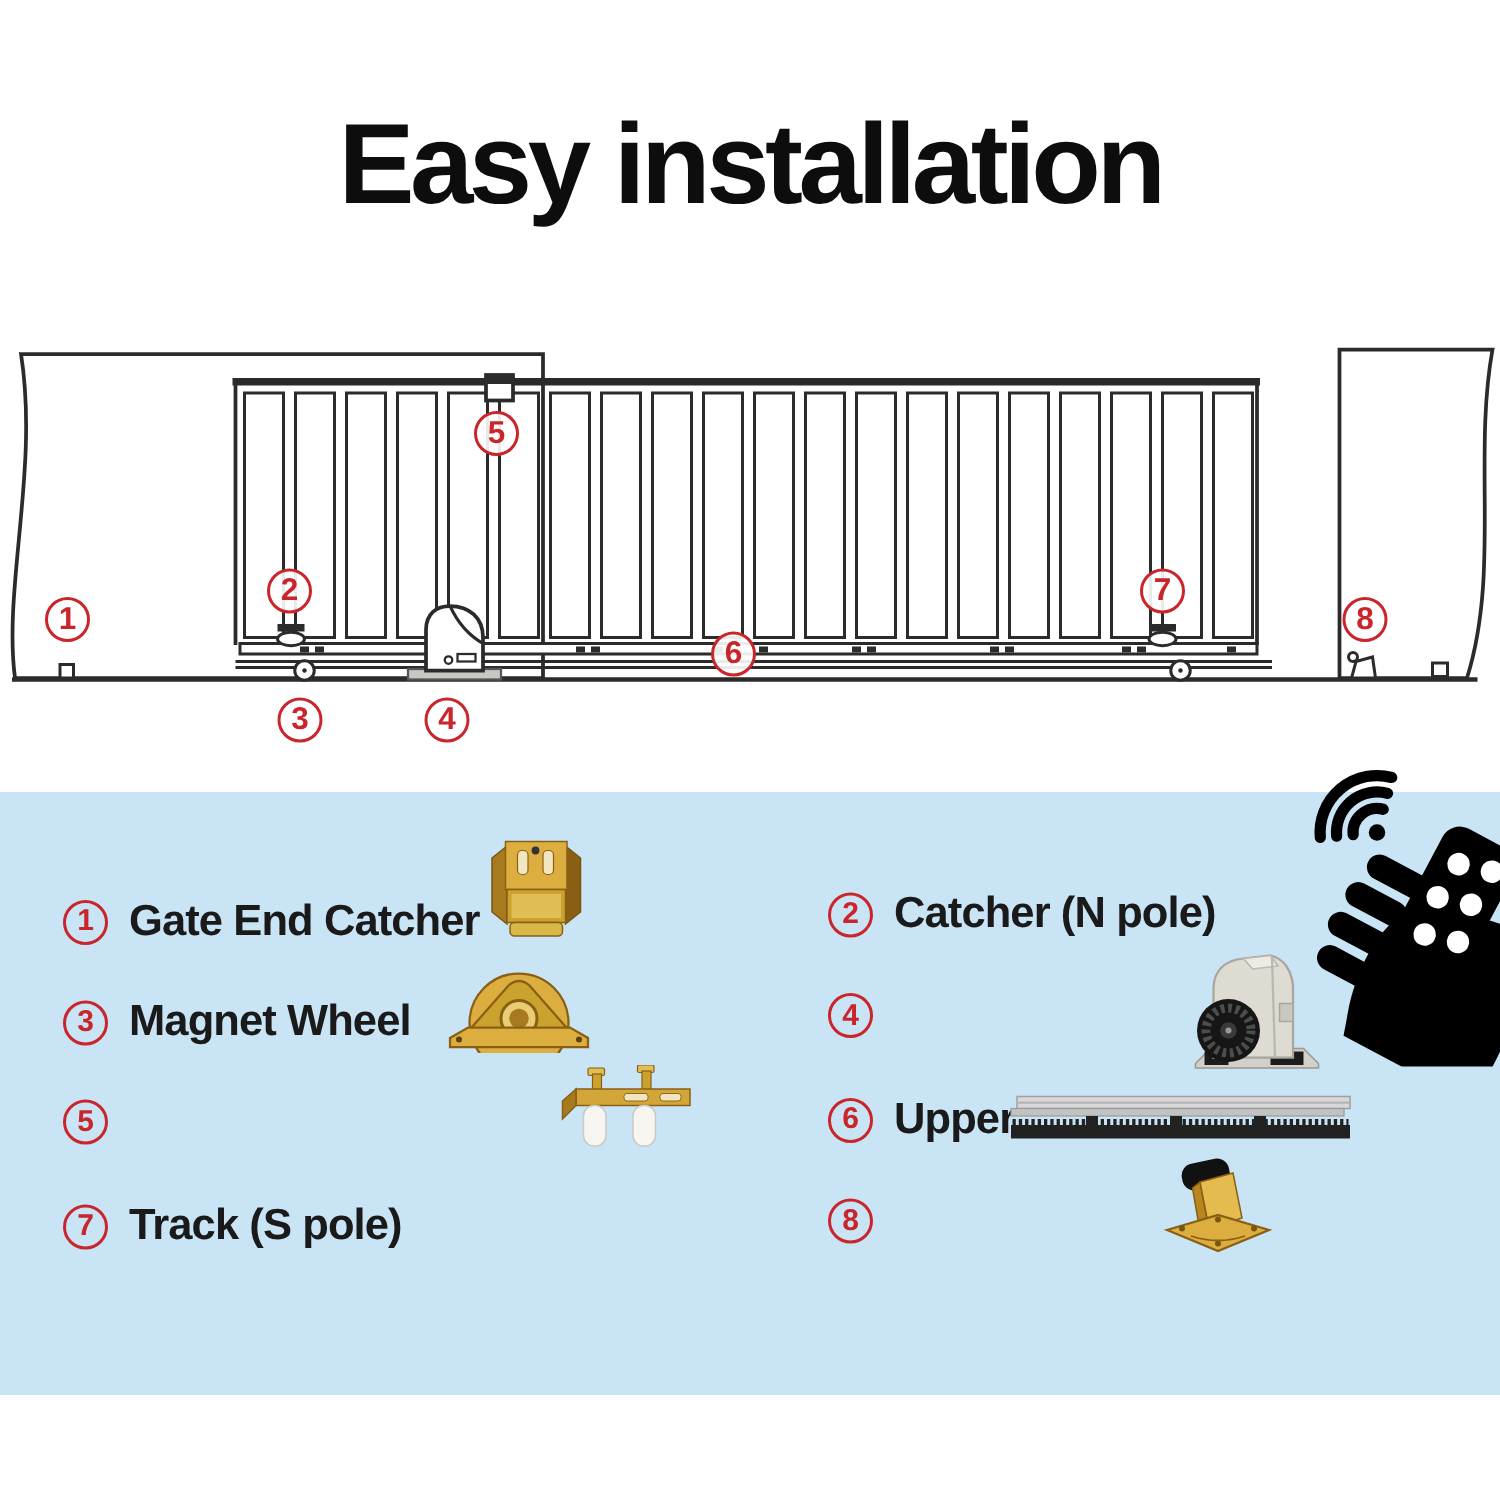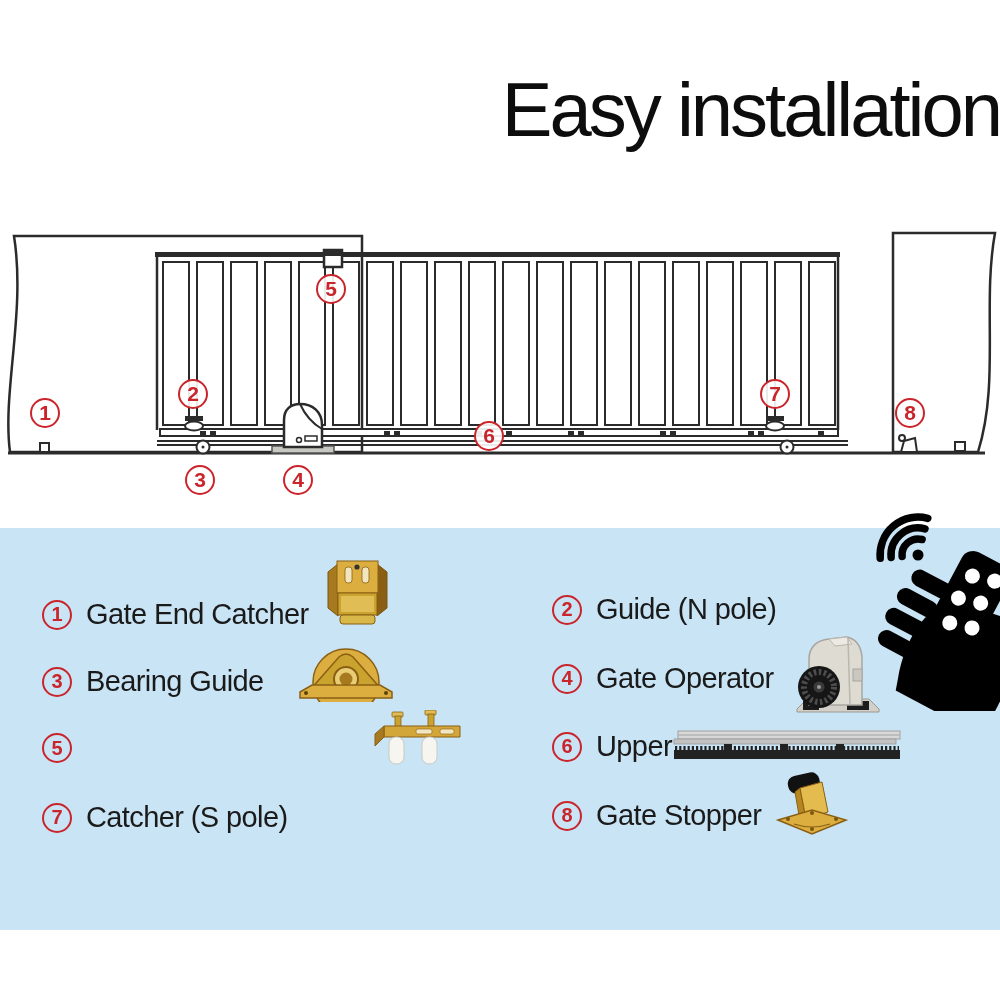--- a/index.html
+++ b/index.html
@@ -9,21 +9,21 @@
     --line:#2b2b2b;
   }
   html,body{margin:0;padding:0;}
   .page{
     position:relative; width:1000px; height:1000px;
     background:#ffffff; overflow:hidden;
     font-family:"Liberation Sans", sans-serif;
   }
   .title{
     position:absolute; left:0; top:72px; width:1000px;
-    text-align:right; font-weight:400; font-size:76px;
+    text-align:center; font-weight:700; font-size:76px;
     letter-spacing:-3px; color:#0d0d0d; margin:0; line-height:1.0;
   }
   .panel{
     position:absolute; left:0; top:528px; width:1000px; height:402px;
     background:var(--panel);
   }
   .diagram-svg{ position:absolute; left:0; top:0; width:1000px; height:1000px; }
   .callout{
     position:absolute; width:30px; height:30px; box-sizing:border-box;
     border:2px solid var(--red); border-radius:50%;
@@ -40,21 +40,21 @@
     white-space:nowrap;
   }
   .num-circle{
     width:30px; height:30px; box-sizing:border-box; flex:0 0 30px;
     border:2px solid var(--red); border-radius:50%;
     color:var(--red); font-size:20px; font-weight:700;
     display:flex; align-items:center; justify-content:center;
     background:transparent;
   }
   .legend-label{
-    font-size:29px; font-weight:400; letter-spacing:-0.6px; color:var(--ink);
+    font-size:29px; font-weight:700; letter-spacing:-0.6px; color:var(--ink);
   }
   .r1{left:42px;  top:598px;} .r3{left:42px;  top:665px;}
   .r5{left:42px;  top:733px;} .r7{left:42px;  top:801px;}
   .r2{left:552px; top:593px;} .r4{left:552px; top:662px;}
   .r6{left:552px; top:730px;} .r8{left:552px; top:799px;}
   .product{ position:absolute; }
   .p-catcher { left:325px; top:558px; }
   .p-wheel   { left:296px; top:640px; }
   .p-guide   { left:372px; top:710px; }
   .p-operator{ left:789px; top:625px; }
@@ -177,44 +177,42 @@
   <div class="callout c6">6</div>
   <div class="callout c7">7</div>
   <div class="callout c8">8</div>
 
   <div class="legend-row r1">
     <span class="num-circle">1</span>
     <span class="legend-label">Gate End Catcher</span>
   </div>
   <div class="legend-row r3">
     <span class="num-circle">3</span>
-    <span class="legend-label">Bearing Guide</span>
+    <span class="legend-label">Magnet Wheel</span>
   </div>
   <div class="legend-row r5">
     <span class="num-circle">5</span>
   </div>
   <div class="legend-row r7">
     <span class="num-circle">7</span>
-    <span class="legend-label">Catcher (S pole)</span>
+    <span class="legend-label">Track (S pole)</span>
   </div>
   <div class="legend-row r2">
     <span class="num-circle">2</span>
-    <span class="legend-label">Guide (N pole)</span>
+    <span class="legend-label">Catcher (N pole)</span>
   </div>
   <div class="legend-row r4">
     <span class="num-circle">4</span>
-    <span class="legend-label">Gate Operator</span>
   </div>
   <div class="legend-row r6">
     <span class="num-circle">6</span>
     <span class="legend-label">Upper</span>
   </div>
   <div class="legend-row r8">
     <span class="num-circle">8</span>
-    <span class="legend-label">Gate Stopper</span>
   </div>
 
   <div class="product p-catcher">
     <svg width="65" height="70" viewBox="0 0 65 70" xmlns="http://www.w3.org/2000/svg">
       <path d="M3,14 L13,6 L13,58 L3,50 Z" fill="#a87a20" stroke="#7a5510" stroke-width="1"></path>
       <path d="M62,14 L52,6 L52,58 L62,50 Z" fill="#8a5f14" stroke="#7a5510" stroke-width="1"></path>
       <rect x="12" y="3" width="41" height="32" fill="#dcae3f" stroke="#8a5f14" stroke-width="1"></rect>
       <rect x="20" y="9" width="7" height="16" rx="3" fill="#f2e6c0" stroke="#8a5f14" stroke-width="0.8"></rect>
       <rect x="37" y="9" width="7" height="16" rx="3" fill="#f2e6c0" stroke="#8a5f14" stroke-width="0.8"></rect>
       <circle cx="32" cy="9" r="2.6" fill="#333333"></circle>

